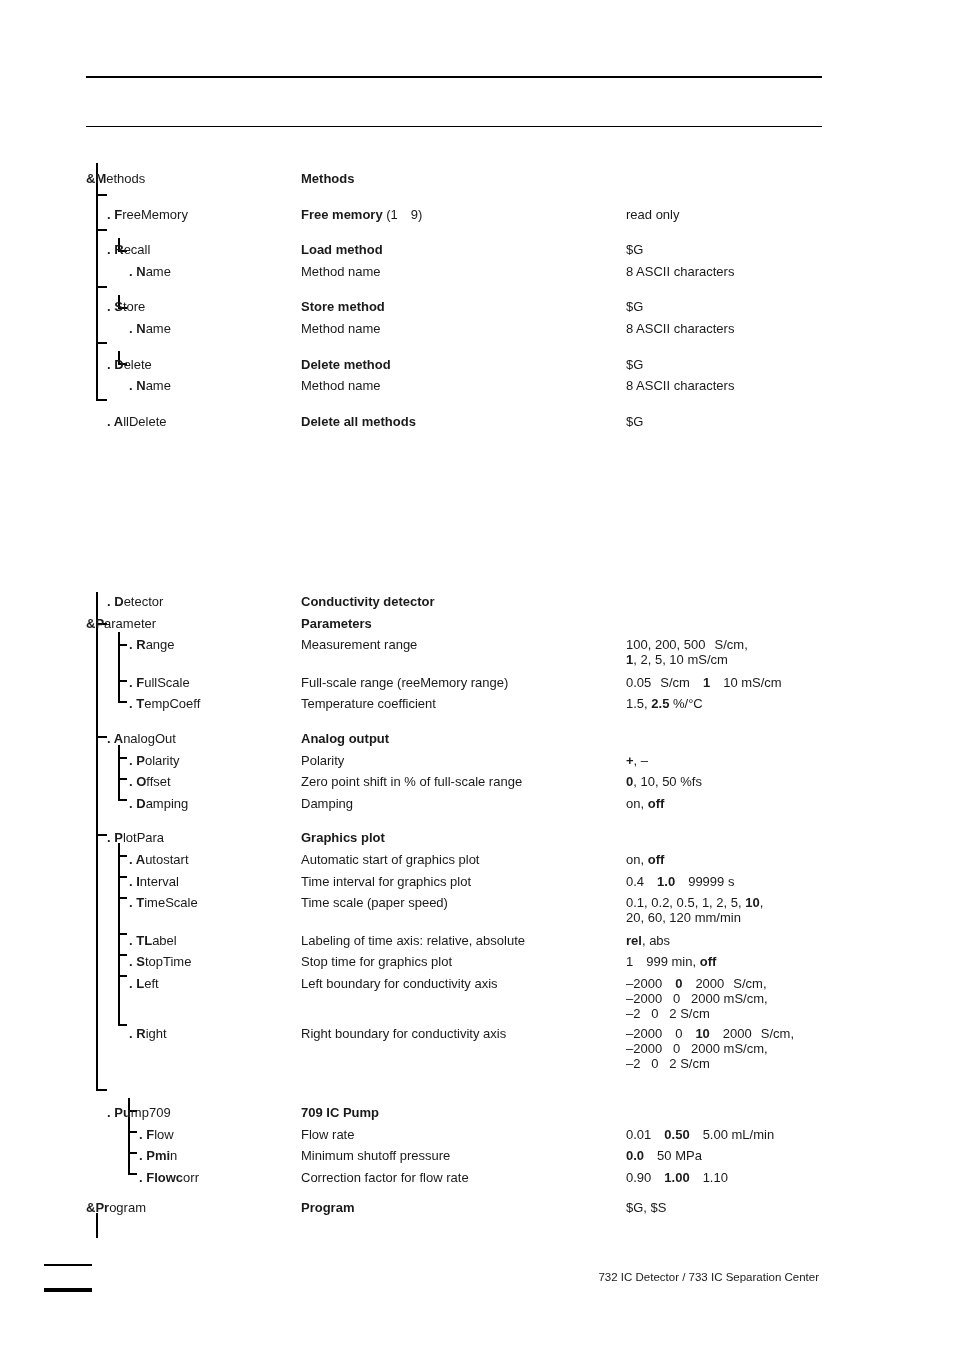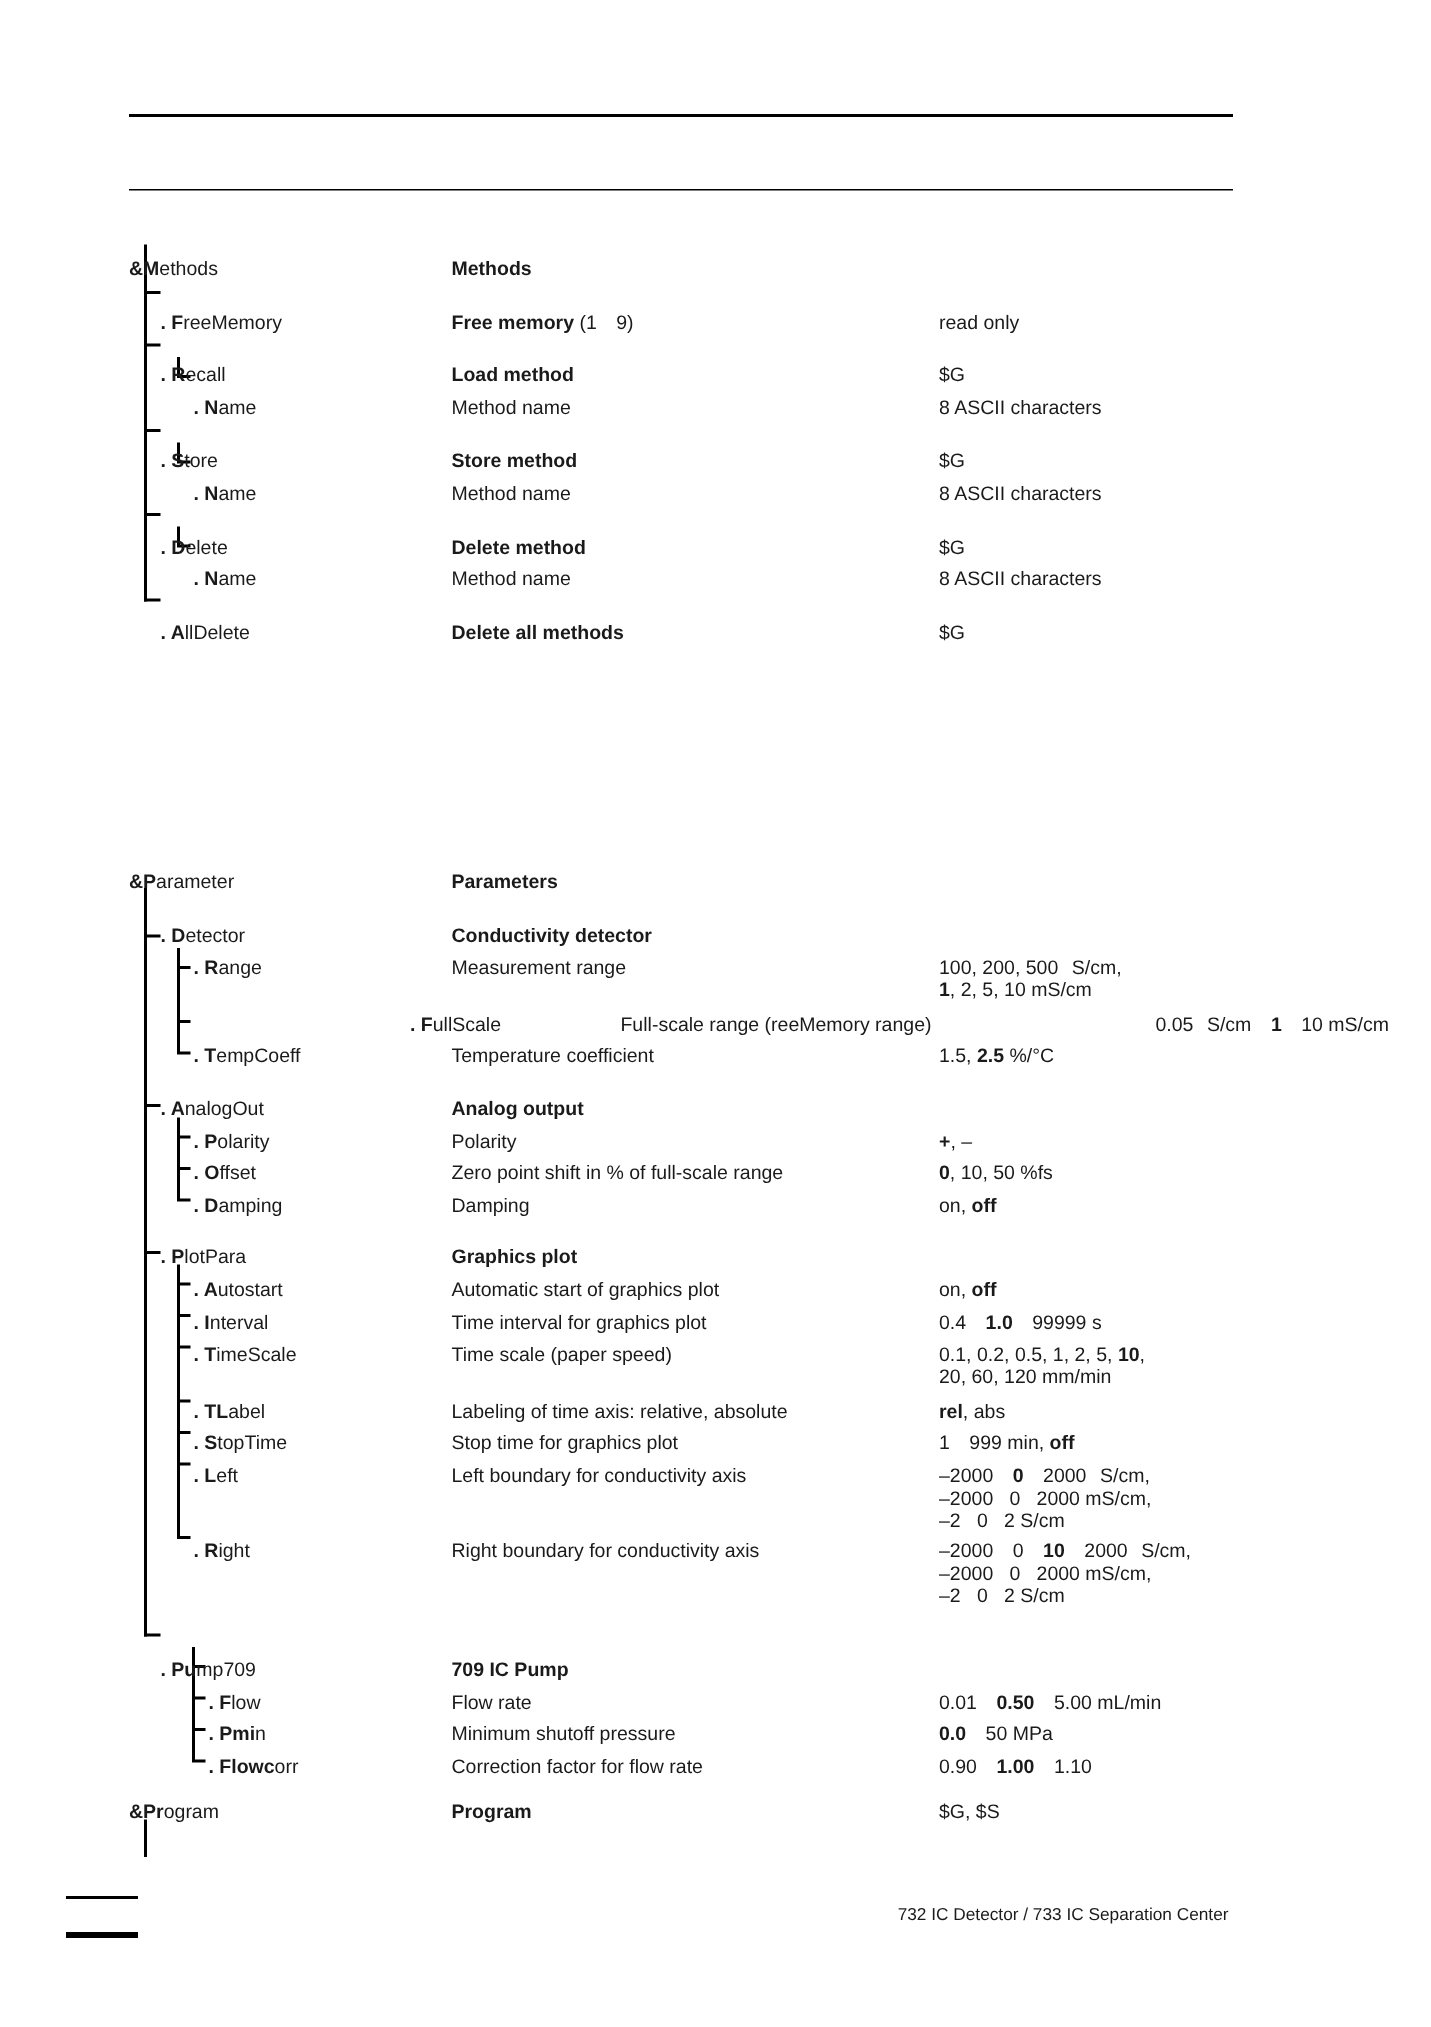--- a/index.html
+++ b/index.html
@@ -261,35 +261,35 @@
 
     <div class="row" style="margin-top:14px;">
       <div class="col-tree" style="left:107px;"><span class="b">. </span><span class="b">A</span><span>llDelete</span></div>
       <div class="col-desc hd">Delete all methods</div>
       <div class="col-val">$G</div>
     </div>
   </div>
 
   <div class="block" style="top:580px;">
 
+    <div class="row" style="margin-top:14px;">
+      <div class="col-tree" style="left:107px;"><span class="b">. </span><span class="b">D</span><span>etector</span></div>
+      <div class="col-desc hd">Conductivity detector</div>
+    </div>
+
     <div class="row">
       <div class="col-tree"><span class="b">&amp;P</span><span>arameter</span></div>
       <div class="col-desc hd">Parameters</div>
-    </div>
-
-    <div class="row" style="margin-top:14px;">
-      <div class="col-tree" style="left:107px;"><span class="b">. </span><span class="b">D</span><span>etector</span></div>
-      <div class="col-desc hd">Conductivity detector</div>
     </div>
     <div class="row">
       <div class="col-tree" style="left:129px;"><span class="b">. </span><span class="b">R</span><span>ange</span></div>
       <div class="col-desc">Measurement range</div>
       <div class="col-val"><span>100, 200, 500</span><span class="gap"></span><span>S/cm,</span><br><span class="b">1</span><span>, 2, 5, 10 mS/cm</span></div>
     </div>
-    <div class="row" style="margin-top:16px;text-align:right;">
+    <div class="row" style="margin-top:16px;">
       <div class="col-tree" style="left:129px;"><span class="b">. </span><span class="b">F</span><span>ullScale</span></div>
       <div class="col-desc">Full-scale range (reeMemory range)</div>
       <div class="col-val"><span>0.05</span><span class="gap"></span><span>S/cm</span><span class="gap-lg"></span><span class="b">1</span><span class="gap-lg"></span><span>10 mS/cm</span></div>
     </div>
     <div class="row">
       <div class="col-tree" style="left:129px;"><span class="b">. </span><span class="b">T</span><span>empCoeff</span></div>
       <div class="col-desc">Temperature coefficient</div>
       <div class="col-val"><span>1.5, </span><span class="b">2.5</span><span> %/°C</span></div>
     </div>
 

